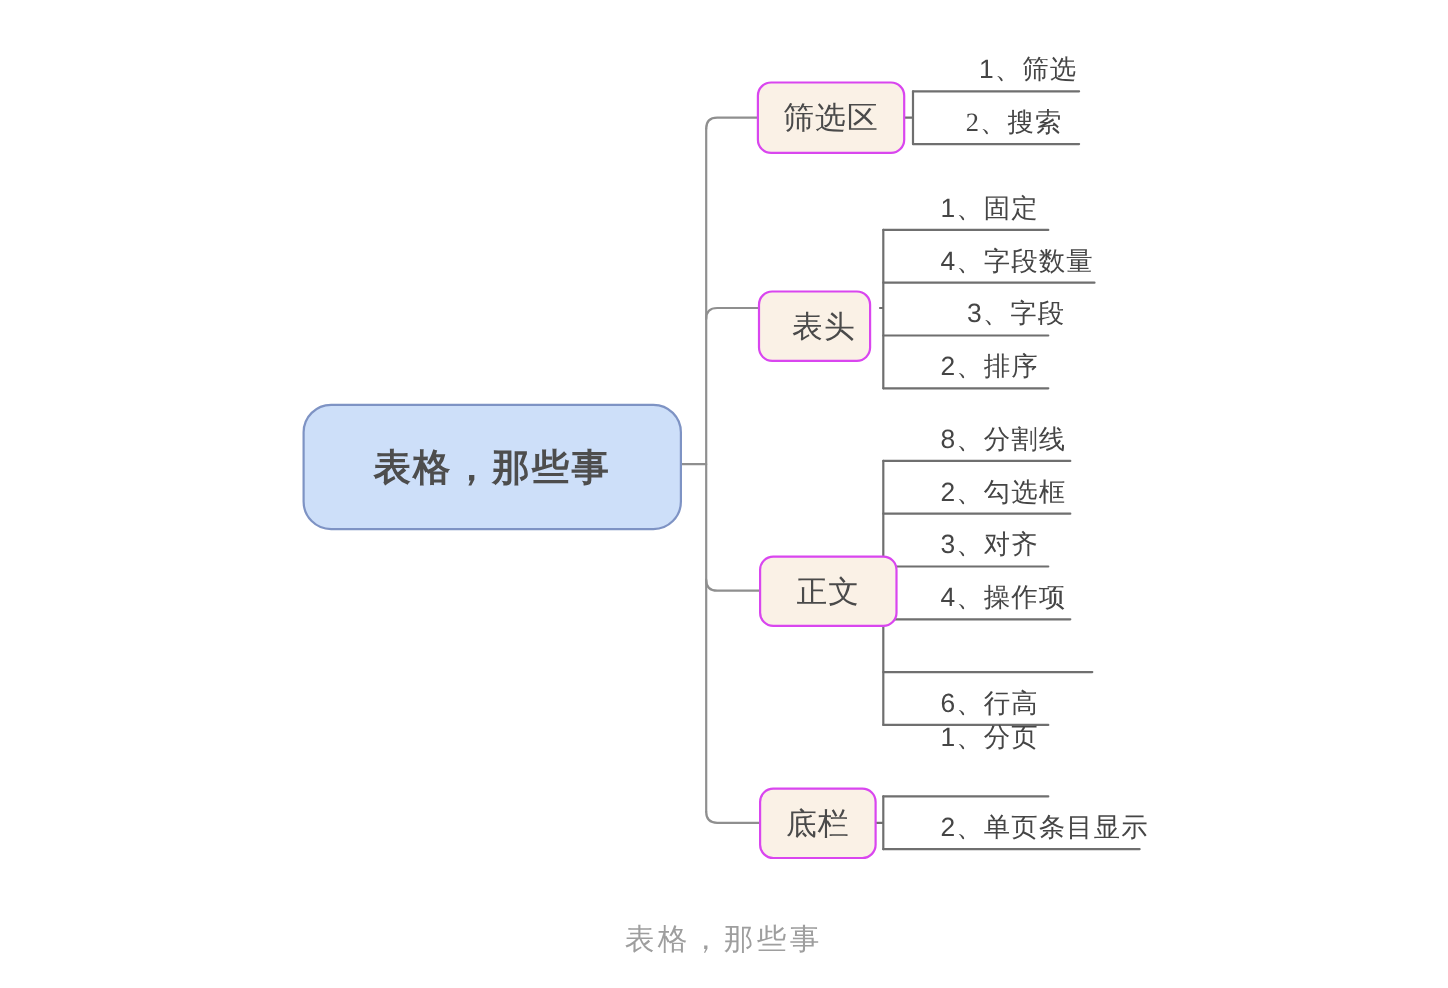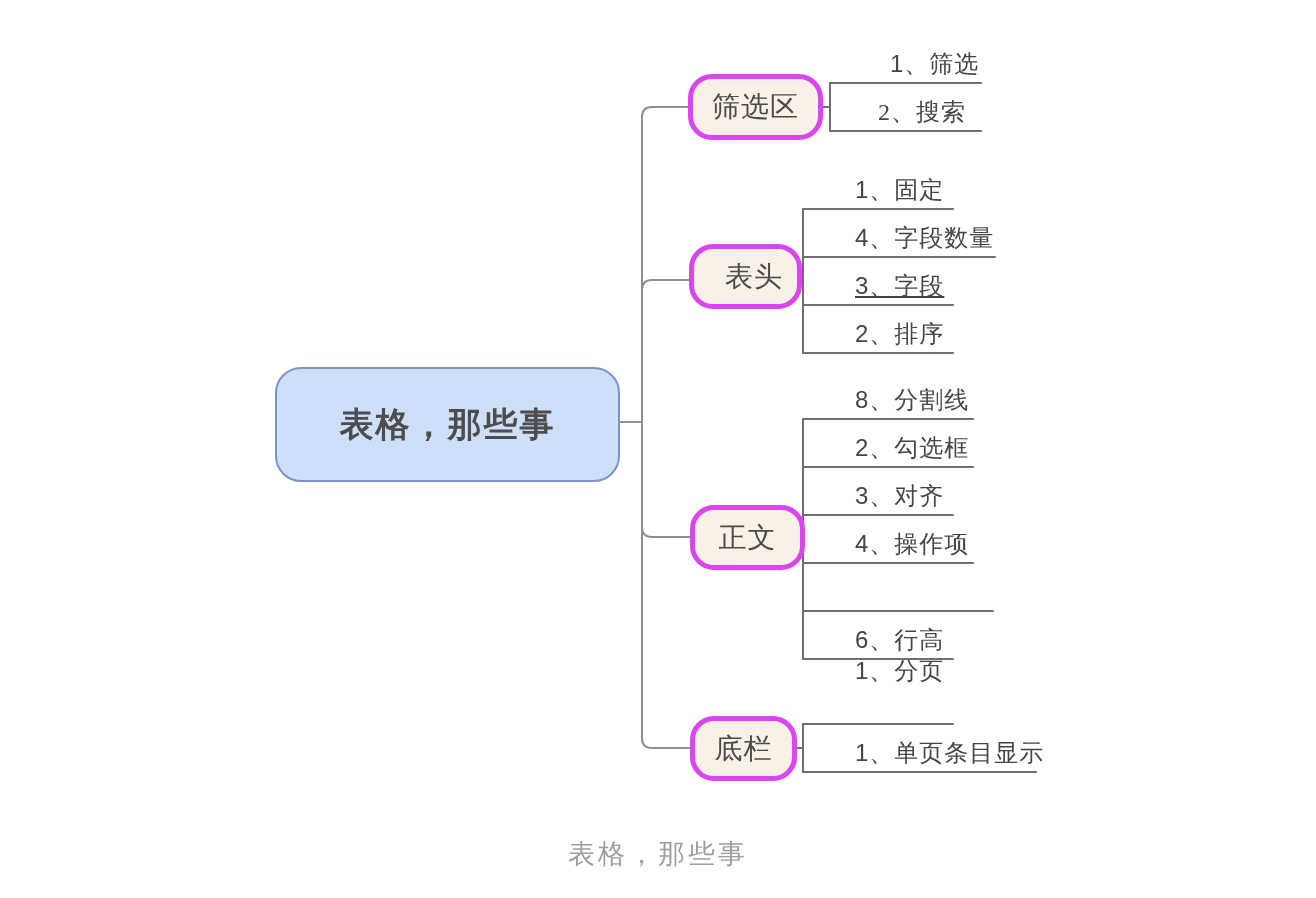--- a/index.html
+++ b/index.html
@@ -12,21 +12,21 @@
   svg.wires{position:absolute;left:0;top:0;pointer-events:none;}
   .node{
     position:absolute;display:flex;align-items:center;justify-content:center;
     box-sizing:border-box;cursor:default;
   }
   .root-node{
     background:#cddff9;border:2px solid #7e93c4;border-radius:26px;
     color:#4d4d4d;font-size:34px;font-weight:bold;letter-spacing:2px;
   }
   .topic-node{
-    background:#faf1e6;border:5px solid #d946ef;border-radius:24px;
+    background:#faf1e6;border:2px solid #d946ef;border-radius:13px;
     color:#4a4a4a;font-size:28px;letter-spacing:1px;
   }
   .subtopic{
     position:absolute;height:34px;display:flex;align-items:flex-end;
     color:#454545;font-size:24px;line-height:28px;white-space:nowrap;
     letter-spacing:1px;padding-bottom:5px;box-sizing:border-box;cursor:default;
   }
   .caption{
     position:absolute;left:0;top:838px;width:1316px;text-align:center;
     color:#9e9e9e;font-size:27px;letter-spacing:3px;line-height:32px;
@@ -72,42 +72,42 @@
     </g>
   </svg>
 
   <div class="node root-node" style="left:275px;top:367px;width:345px;height:115px;">
     <span>表格，那些事</span>
   </div>
 
   <div class="node topic-node" style="left:688px;top:74px;width:135px;height:66px;">
     <span>筛选区</span>
   </div>
-  <div class="node topic-node" style="left:689px;top:244px;width:113px;height:65px;padding-left:17px;">
+  <div class="node topic-node" style="left:689px;top:264px;width:103px;height:65px;padding-left:17px;">
     <span>表头</span>
   </div>
-  <div class="node topic-node" style="left:690px;top:505px;width:115px;height:65px;">
+  <div class="node topic-node" style="left:690px;top:505px;width:126px;height:65px;">
     <span>正文</span>
   </div>
   <div class="node topic-node" style="left:690px;top:716px;width:107px;height:65px;">
     <span>底栏</span>
   </div>
 
   <div class="subtopic" style="left:878px;top:49px;margin-left:12px;">1、筛选</div>
   <div class="subtopic" style="left:878px;top:97px;font-family:Liberation Serif, serif;">2、搜索</div>
 
   <div class="subtopic" style="left:855px;top:175px;">1、固定</div>
   <div class="subtopic" style="left:855px;top:223px;">4、字段数量</div>
-  <div class="subtopic" style="left:855px;top:271px;text-decoration:underline;">3、字段</div>
+  <div class="subtopic" style="left:879px;top:271px;">3、字段</div>
   <div class="subtopic" style="left:855px;top:319px;">2、排序</div>
 
   <div class="subtopic" style="left:855px;top:385px;">8、分割线</div>
   <div class="subtopic" style="left:855px;top:433px;">2、勾选框</div>
   <div class="subtopic" style="left:855px;top:481px;">3、对齐</div>
   <div class="subtopic" style="left:855px;top:529px;">4、操作项</div>
   <div class="subtopic" style="left:855px;top:625px;">6、行高</div>
 
   <div class="subtopic" style="left:855px;top:656px;">1、分页</div>
-  <div class="subtopic" style="left:855px;top:738px;">1、单页条目显示</div>
+  <div class="subtopic" style="left:855px;top:738px;">2、单页条目显示</div>
 
   <div class="caption">表格，那些事</div>
 
 </div>
 
 </body></html>

